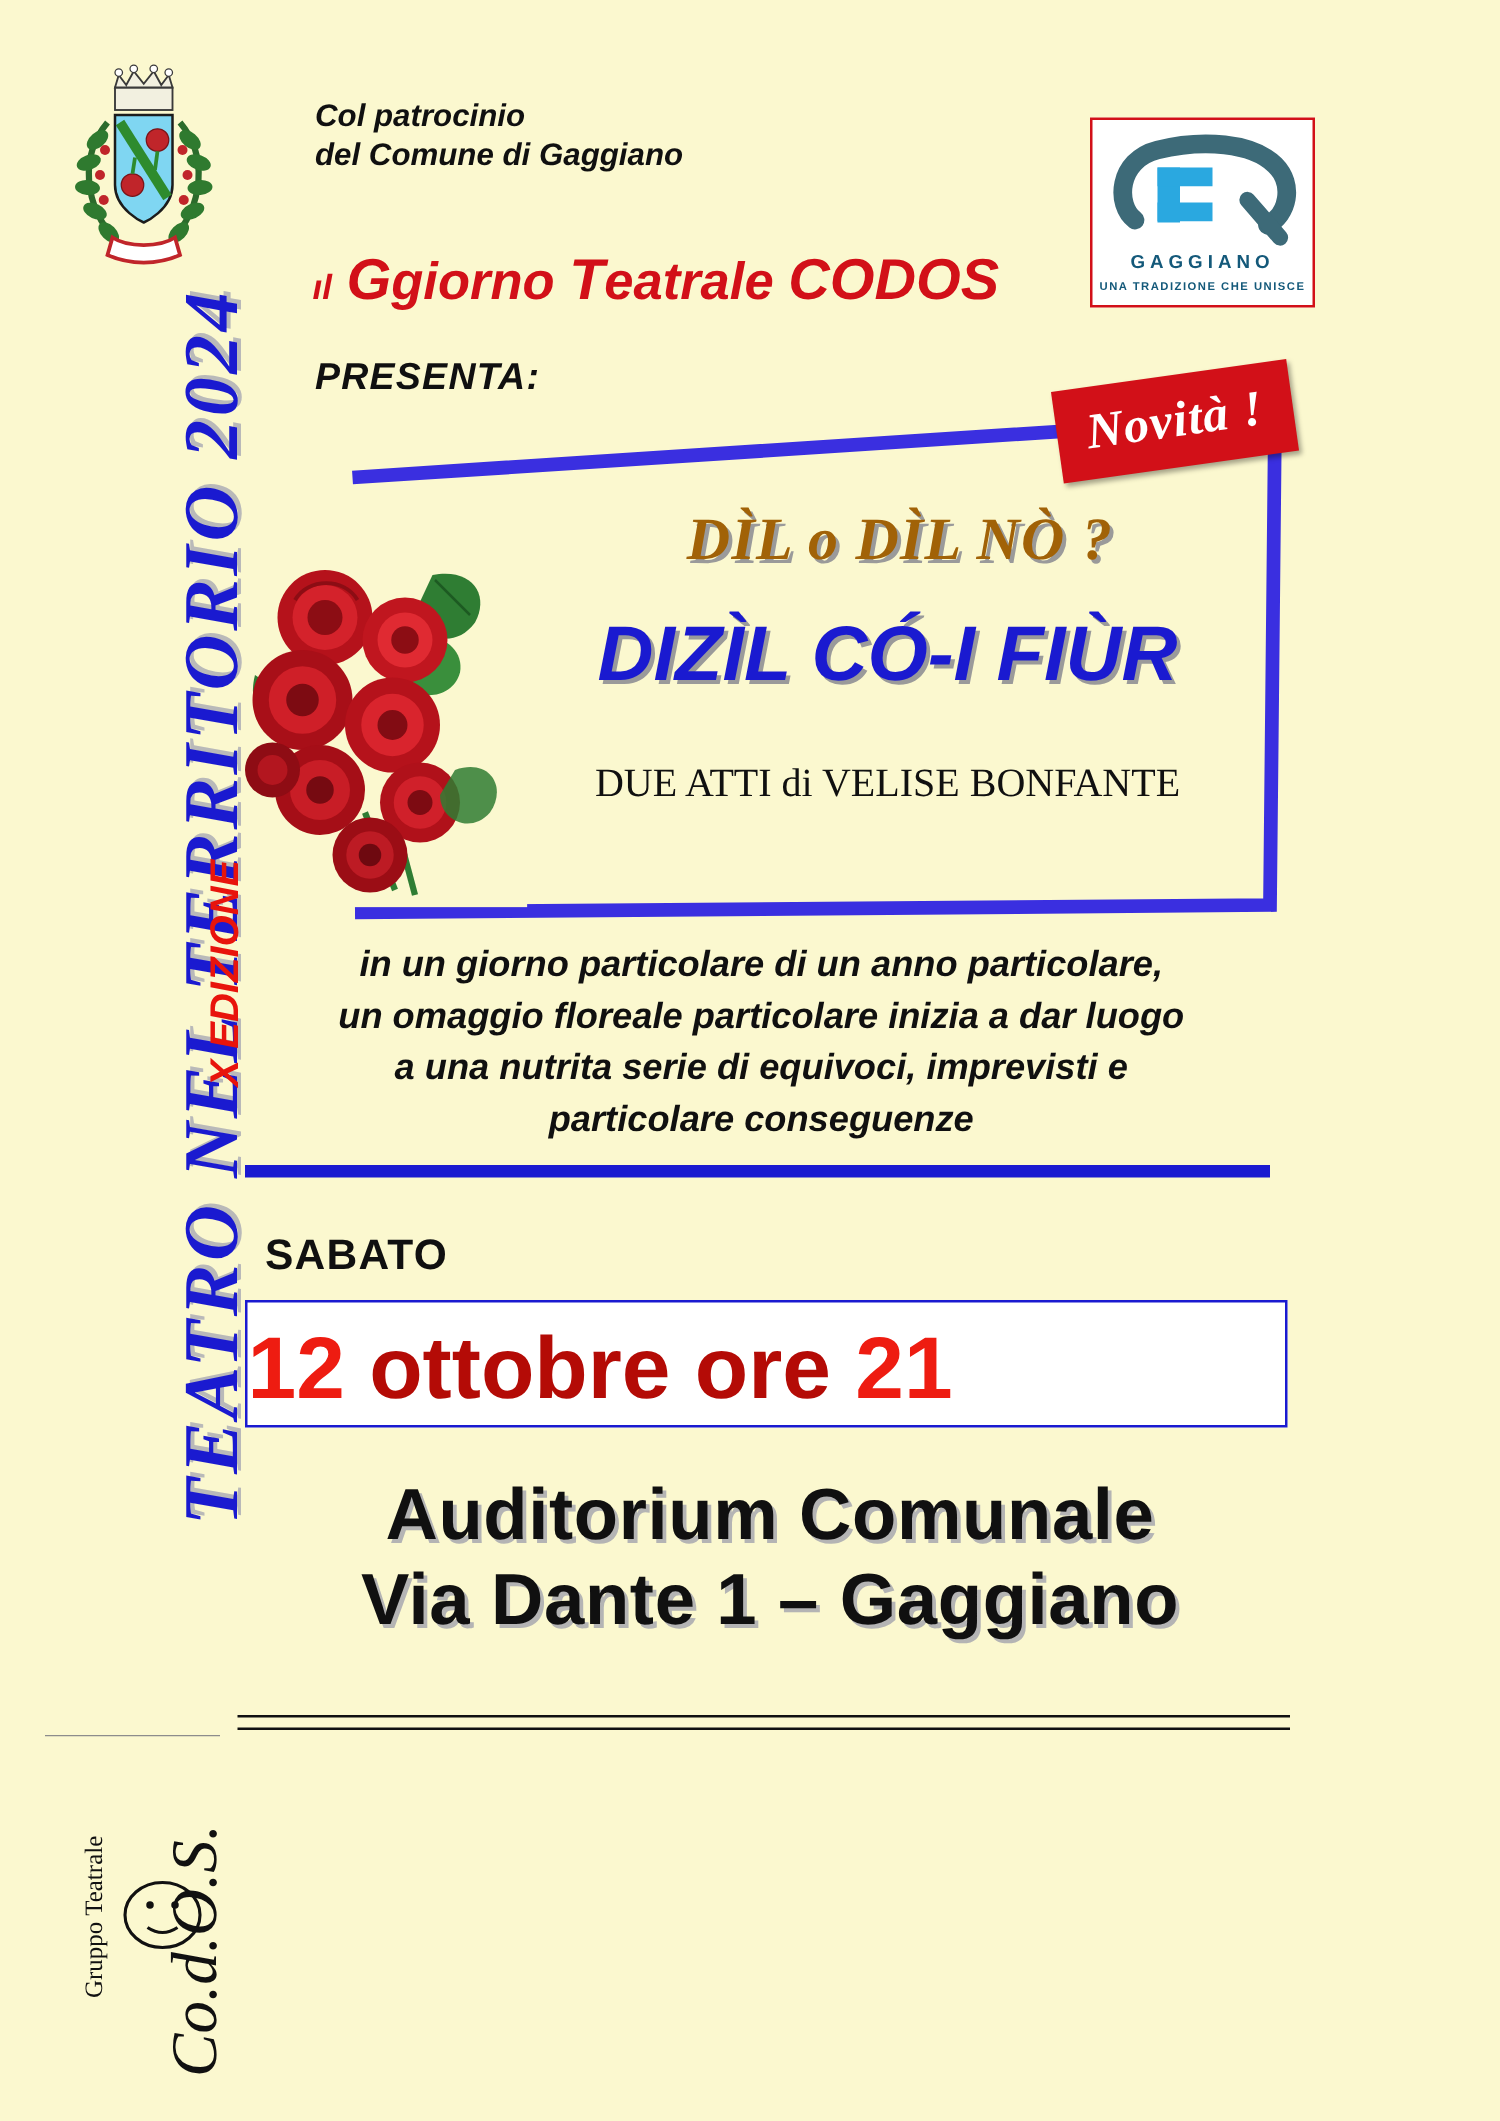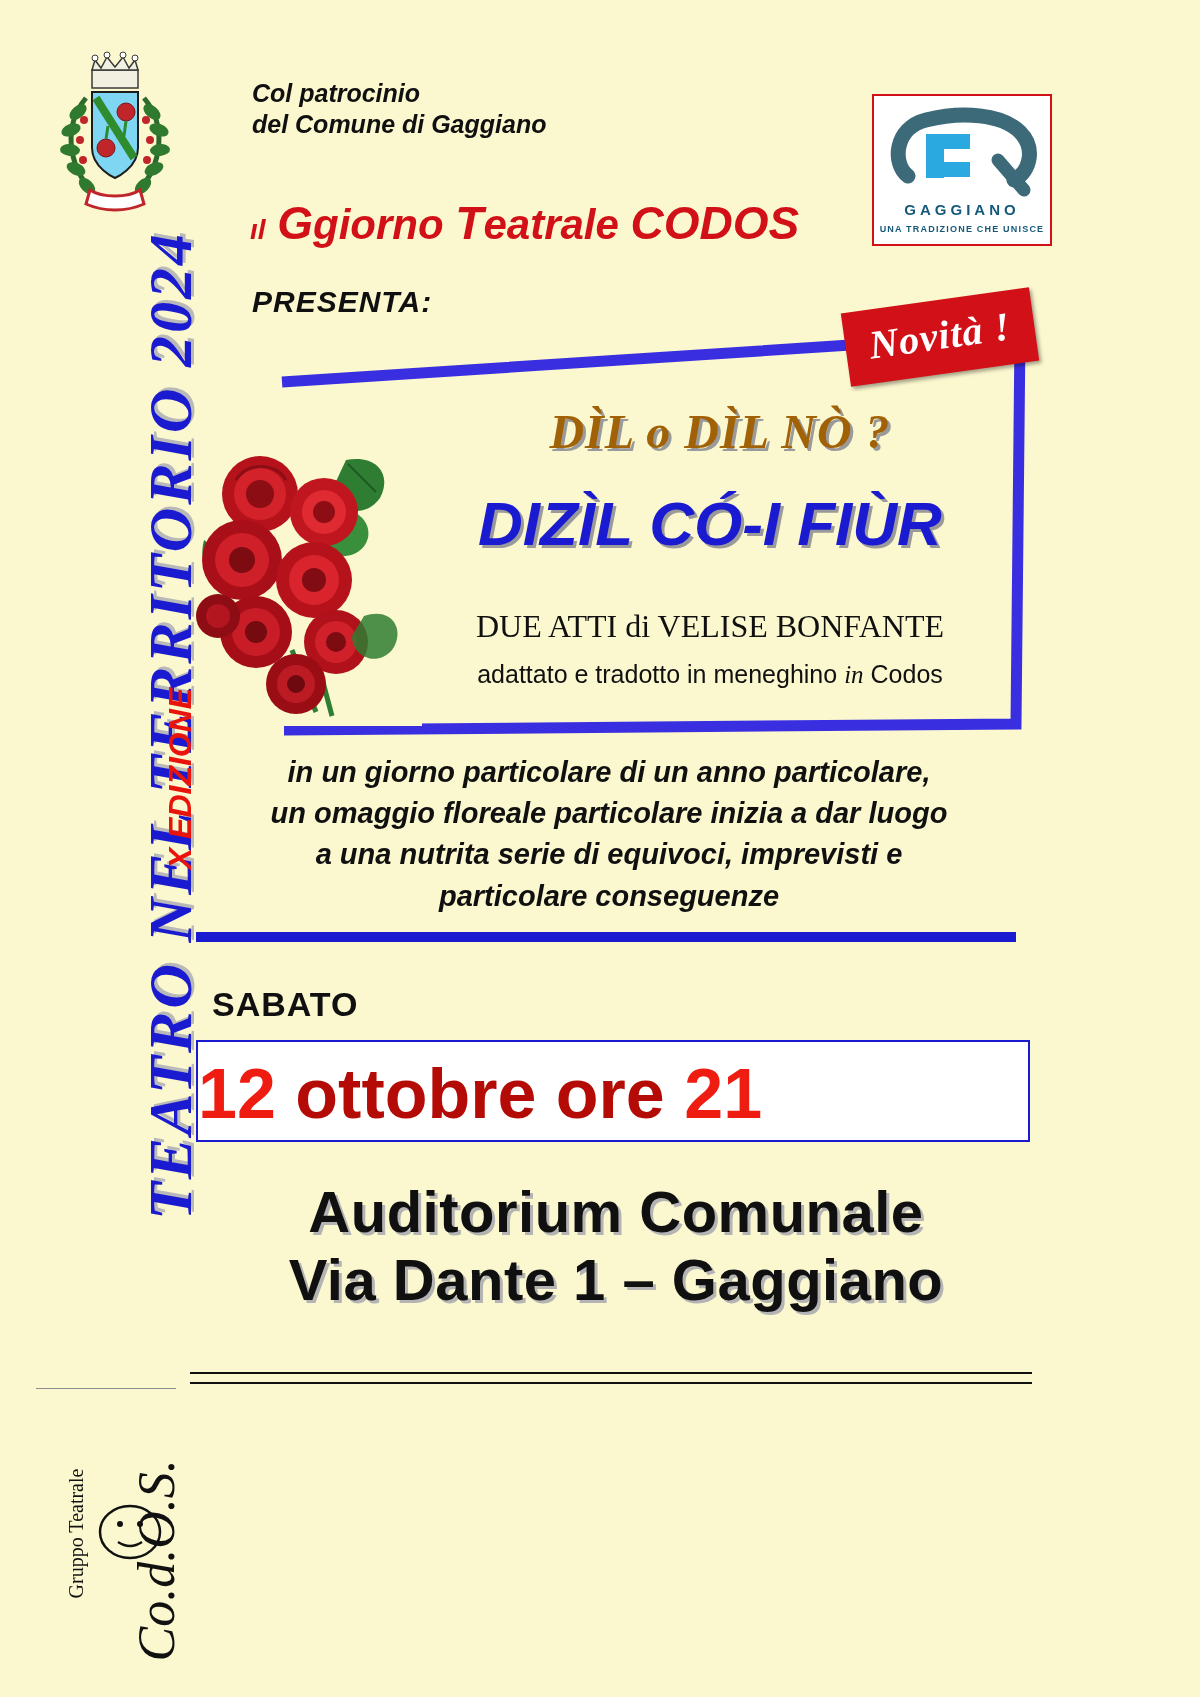--- a/index.html
+++ b/index.html
@@ -539,23 +539,20 @@
           <circle cx="22" cy="196" r="12" fill="#b3161f"></circle>
         </g>
       </g>
       <path d="M168 196 C196 186 210 210 196 230 C180 248 156 236 156 216 Z" fill="#2f7d33" opacity="0.85"></path>
     </svg>
   </div>
 
   <div class="title-dil">DÌL o DÌL NÒ ?</div>
   <div class="title-dizil">DIZÌL CÓ-I FIÙR</div>
   <div class="title-atti">DUE ATTI  di VELISE BONFANTE</div>
-  <div class="title-adatt">
-    <span>adattato e tradotto in meneghino </span><span class="ital">in</span><span> Codos</span>
-  </div>
 
   <div class="synopsis">
     <div>in un giorno particolare di un anno particolare,</div>
     <div>un omaggio floreale particolare inizia a dar luogo</div>
     <div>a una nutrita serie di equivoci, imprevisti e</div>
     <div>particolare conseguenze</div>
   </div>
 
   <div class="rule-blue"></div>
 

